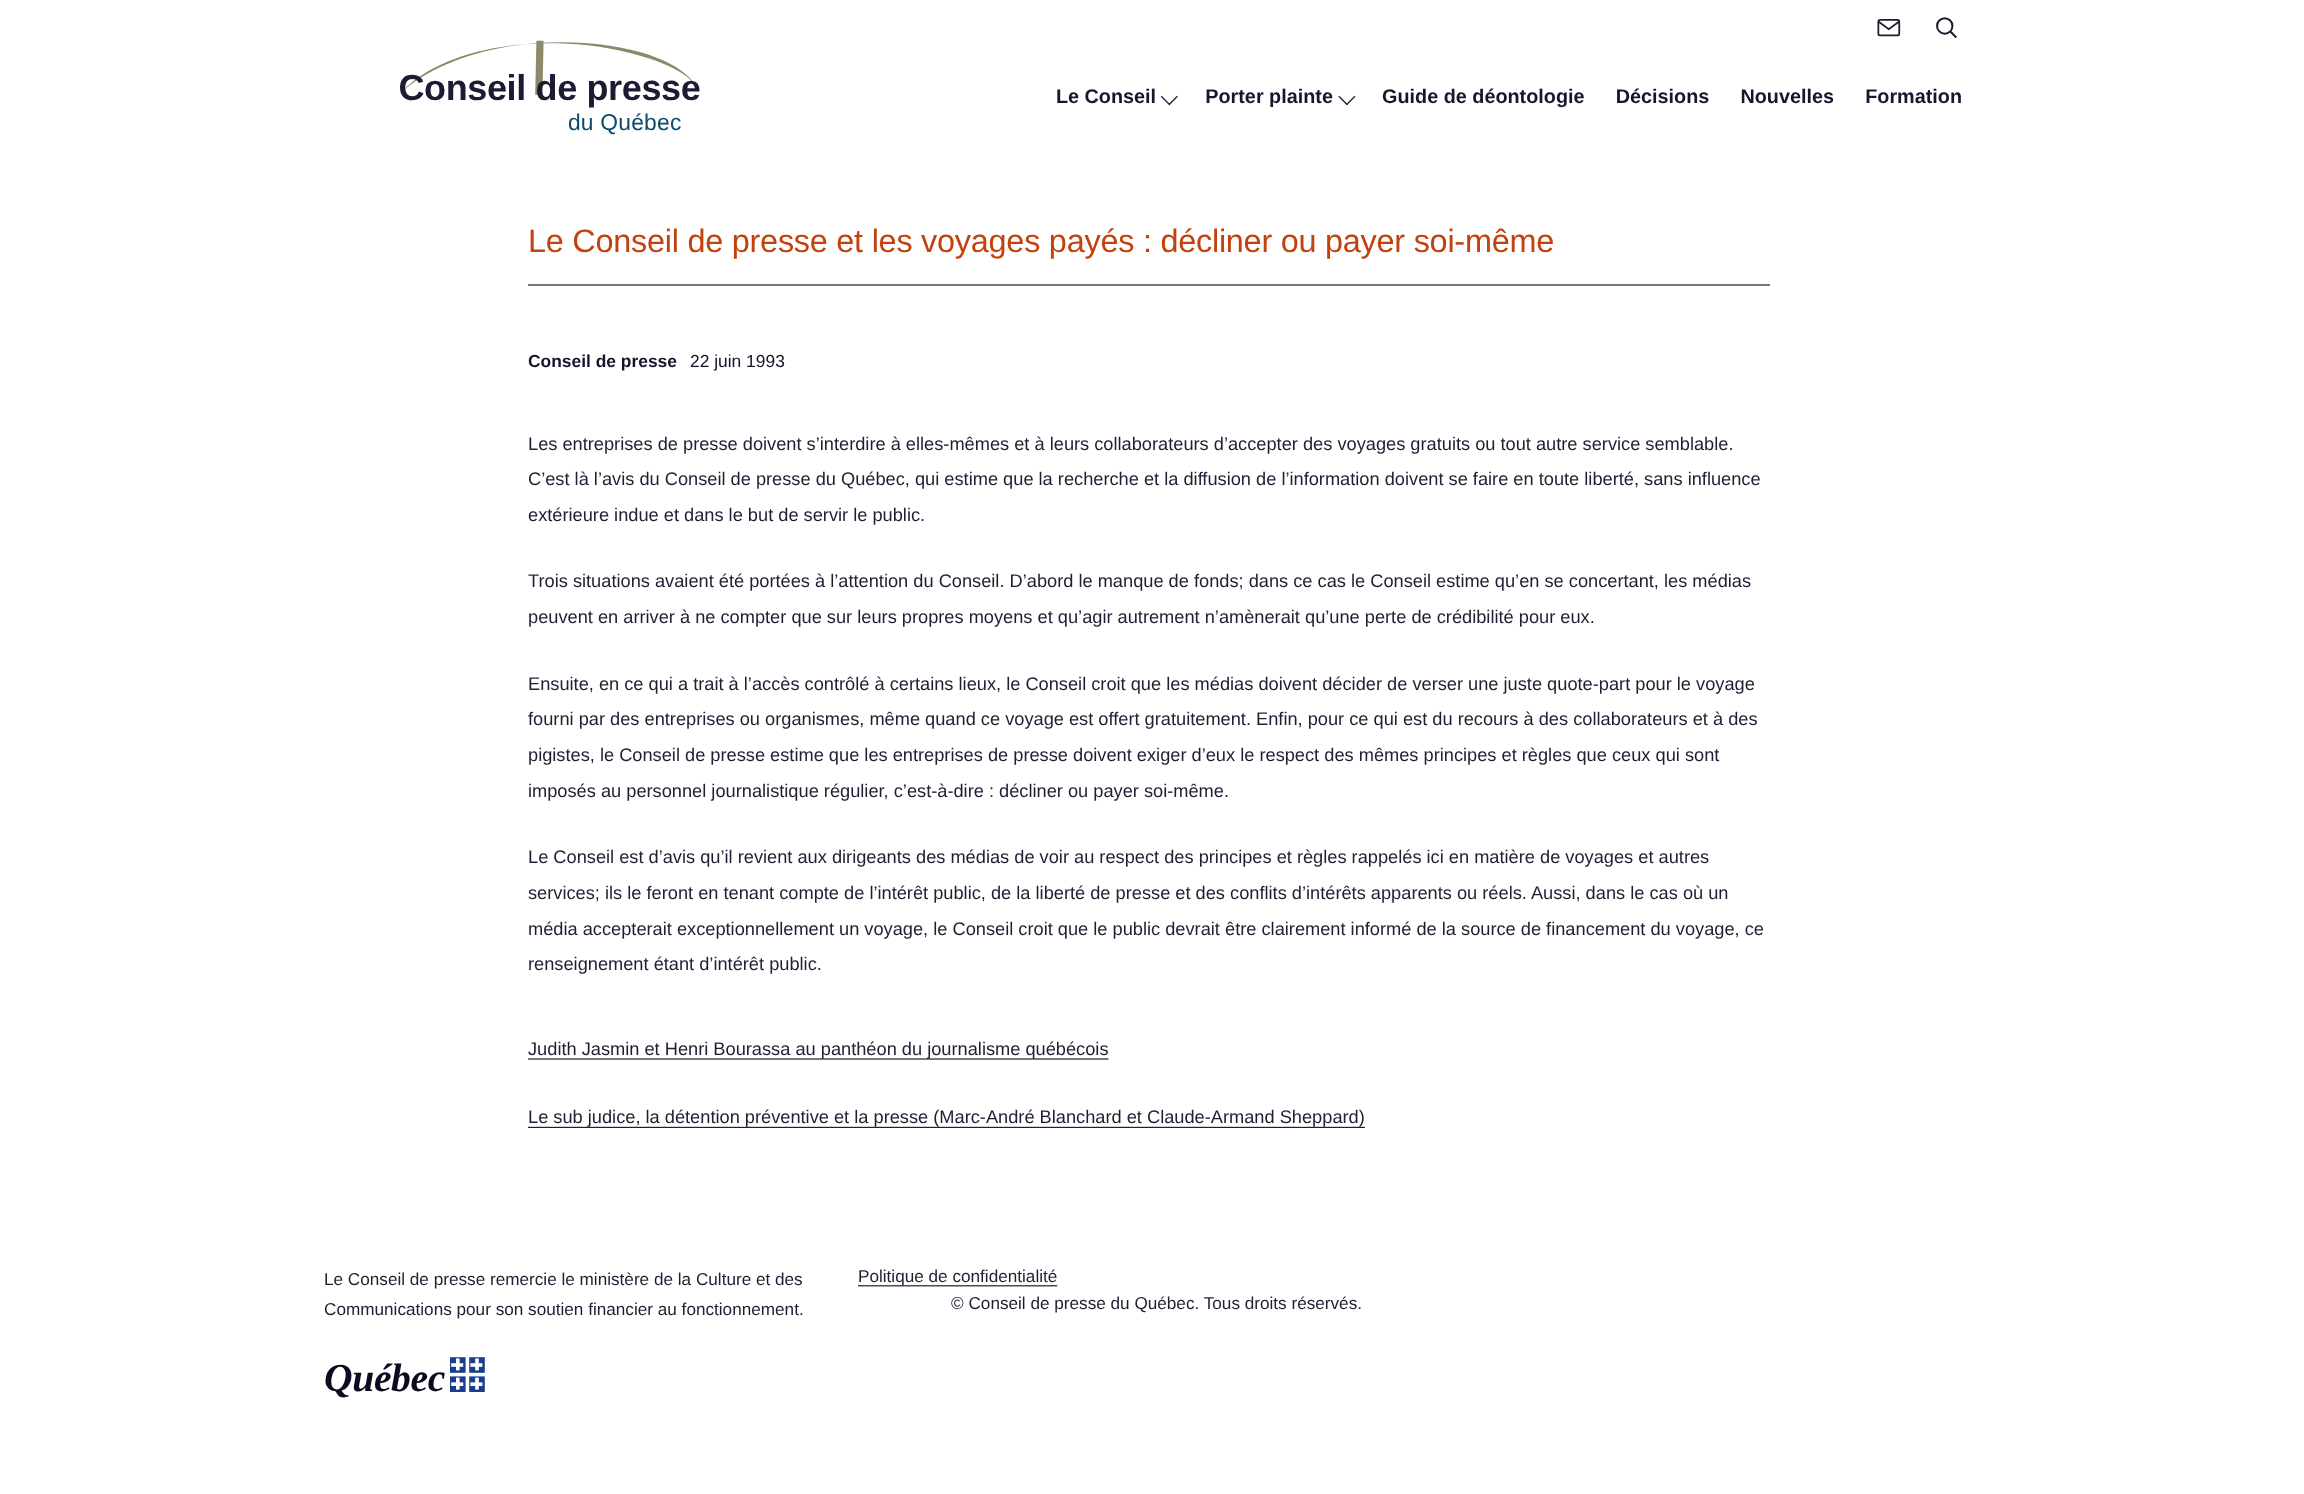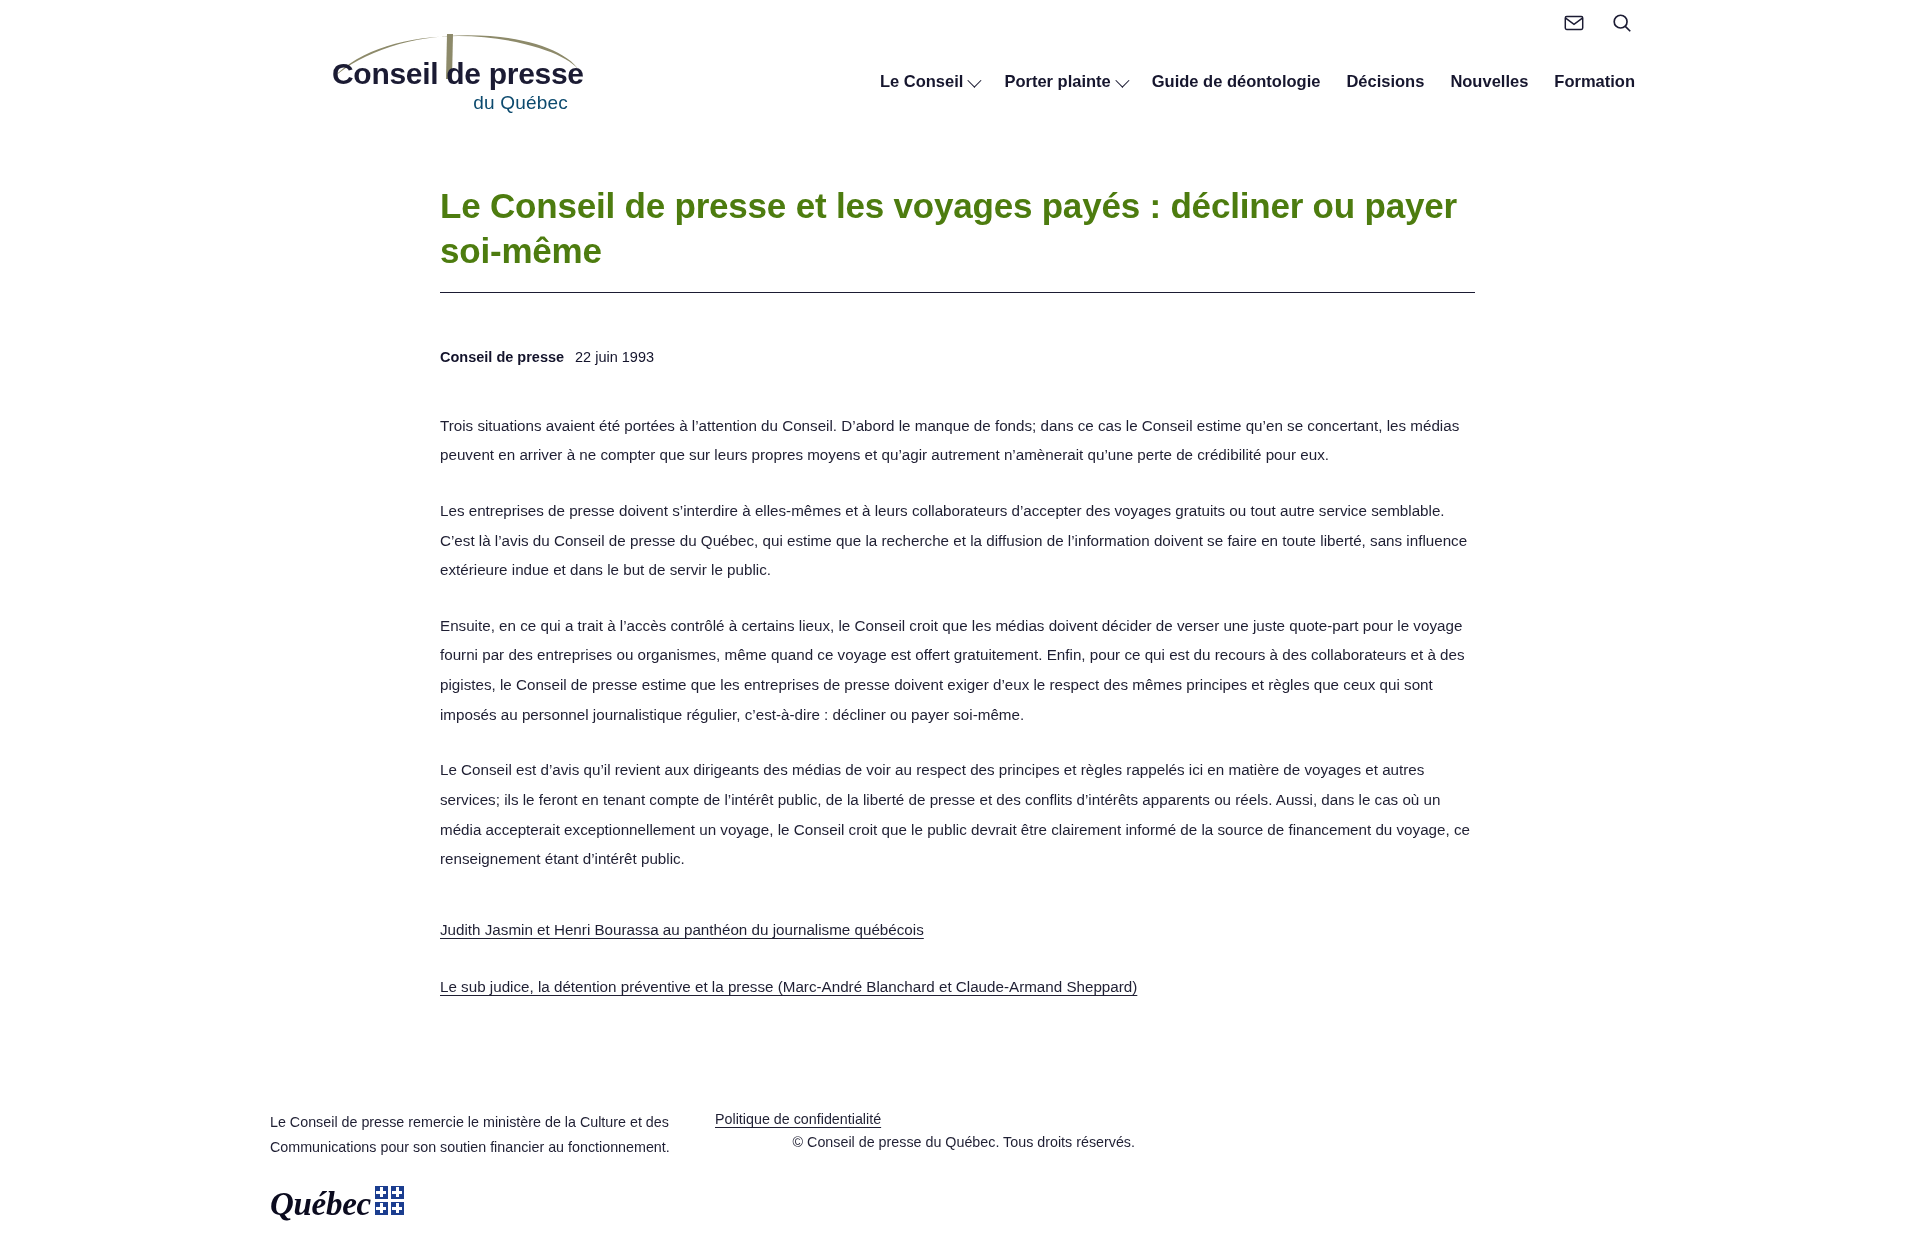--- a/index.html
+++ b/index.html
@@ -109,24 +109,24 @@
     transform: rotate(45deg) translateY(-2px);
   }
 
   
   .article {
     width: 1040px;
     margin: 0 auto;
     padding-top: 36px;
   }
   .article-title {
-    font-size: 35px;
+    font-size: 27px;
     line-height: 1.28;
-    font-weight: 700;
-    color: #4d7c0f;
+    font-weight: 400;
+    color: #c2410c;
     letter-spacing: -0.2px;
     margin: 0 0 10px 0;
     padding-bottom: 18px;
     border-bottom: 1px solid #1b1b33;
     max-width: 1035px;
   }
   .meta {
     display: flex;
     align-items: baseline;
     margin-top: 48px;
@@ -328,22 +328,22 @@
 
   <main class="article">
     <h1 class="article-title">Le Conseil de presse et les voyages payés : décliner ou payer soi-même</h1>
 
     <div class="meta">
       <span class="meta-author">Conseil de presse</span>
       <span class="meta-date">22 juin 1993</span>
     </div>
 
     <div class="body-copy">
+      <p>Les entreprises de presse doivent s’interdire à elles-mêmes et à leurs collaborateurs d’accepter des voyages gratuits ou tout autre service semblable. C’est là l’avis du Conseil de presse du Québec, qui estime que la recherche et la diffusion de l’information doivent se faire en toute liberté, sans influence extérieure indue et dans le but de servir le public.</p>
       <p>Trois situations avaient été portées à l’attention du Conseil. D’abord le manque de fonds; dans ce cas le Conseil estime qu’en se concertant, les médias peuvent en arriver à ne compter que sur leurs propres moyens et qu’agir autrement n’amènerait qu’une perte de crédibilité pour eux.</p>
-      <p>Les entreprises de presse doivent s’interdire à elles-mêmes et à leurs collaborateurs d’accepter des voyages gratuits ou tout autre service semblable. C’est là l’avis du Conseil de presse du Québec, qui estime que la recherche et la diffusion de l’information doivent se faire en toute liberté, sans influence extérieure indue et dans le but de servir le public.</p>
       <p>Ensuite, en ce qui a trait à l’accès contrôlé à certains lieux, le Conseil croit que les médias doivent décider de verser une juste quote-part pour le voyage fourni par des entreprises ou organismes, même quand ce voyage est offert gratuitement. Enfin, pour ce qui est du recours à des collaborateurs et à des pigistes, le Conseil de presse estime que les entreprises de presse doivent exiger d’eux le respect des mêmes principes et règles que ceux qui sont imposés au personnel journalistique régulier, c’est-à-dire : décliner ou payer soi-même.</p>
       <p>Le Conseil est d’avis qu’il revient aux dirigeants des médias de voir au respect des principes et règles rappelés ici en matière de voyages et autres services; ils le feront en tenant compte de l’intérêt public, de la liberté de presse et des conflits d’intérêts apparents ou réels. Aussi, dans le cas où un média accepterait exceptionnellement un voyage, le Conseil croit que le public devrait être clairement informé de la source de financement du voyage, ce renseignement étant d’intérêt public.</p>
     </div>
 
     <div class="related">
       <a href="#">Judith Jasmin et Henri Bourassa au panthéon du journalisme québécois</a><br>
       <a href="#">Le sub judice, la détention préventive et la presse (Marc-André Blanchard et Claude-Armand Sheppard)</a>
     </div>
   </main>
 

